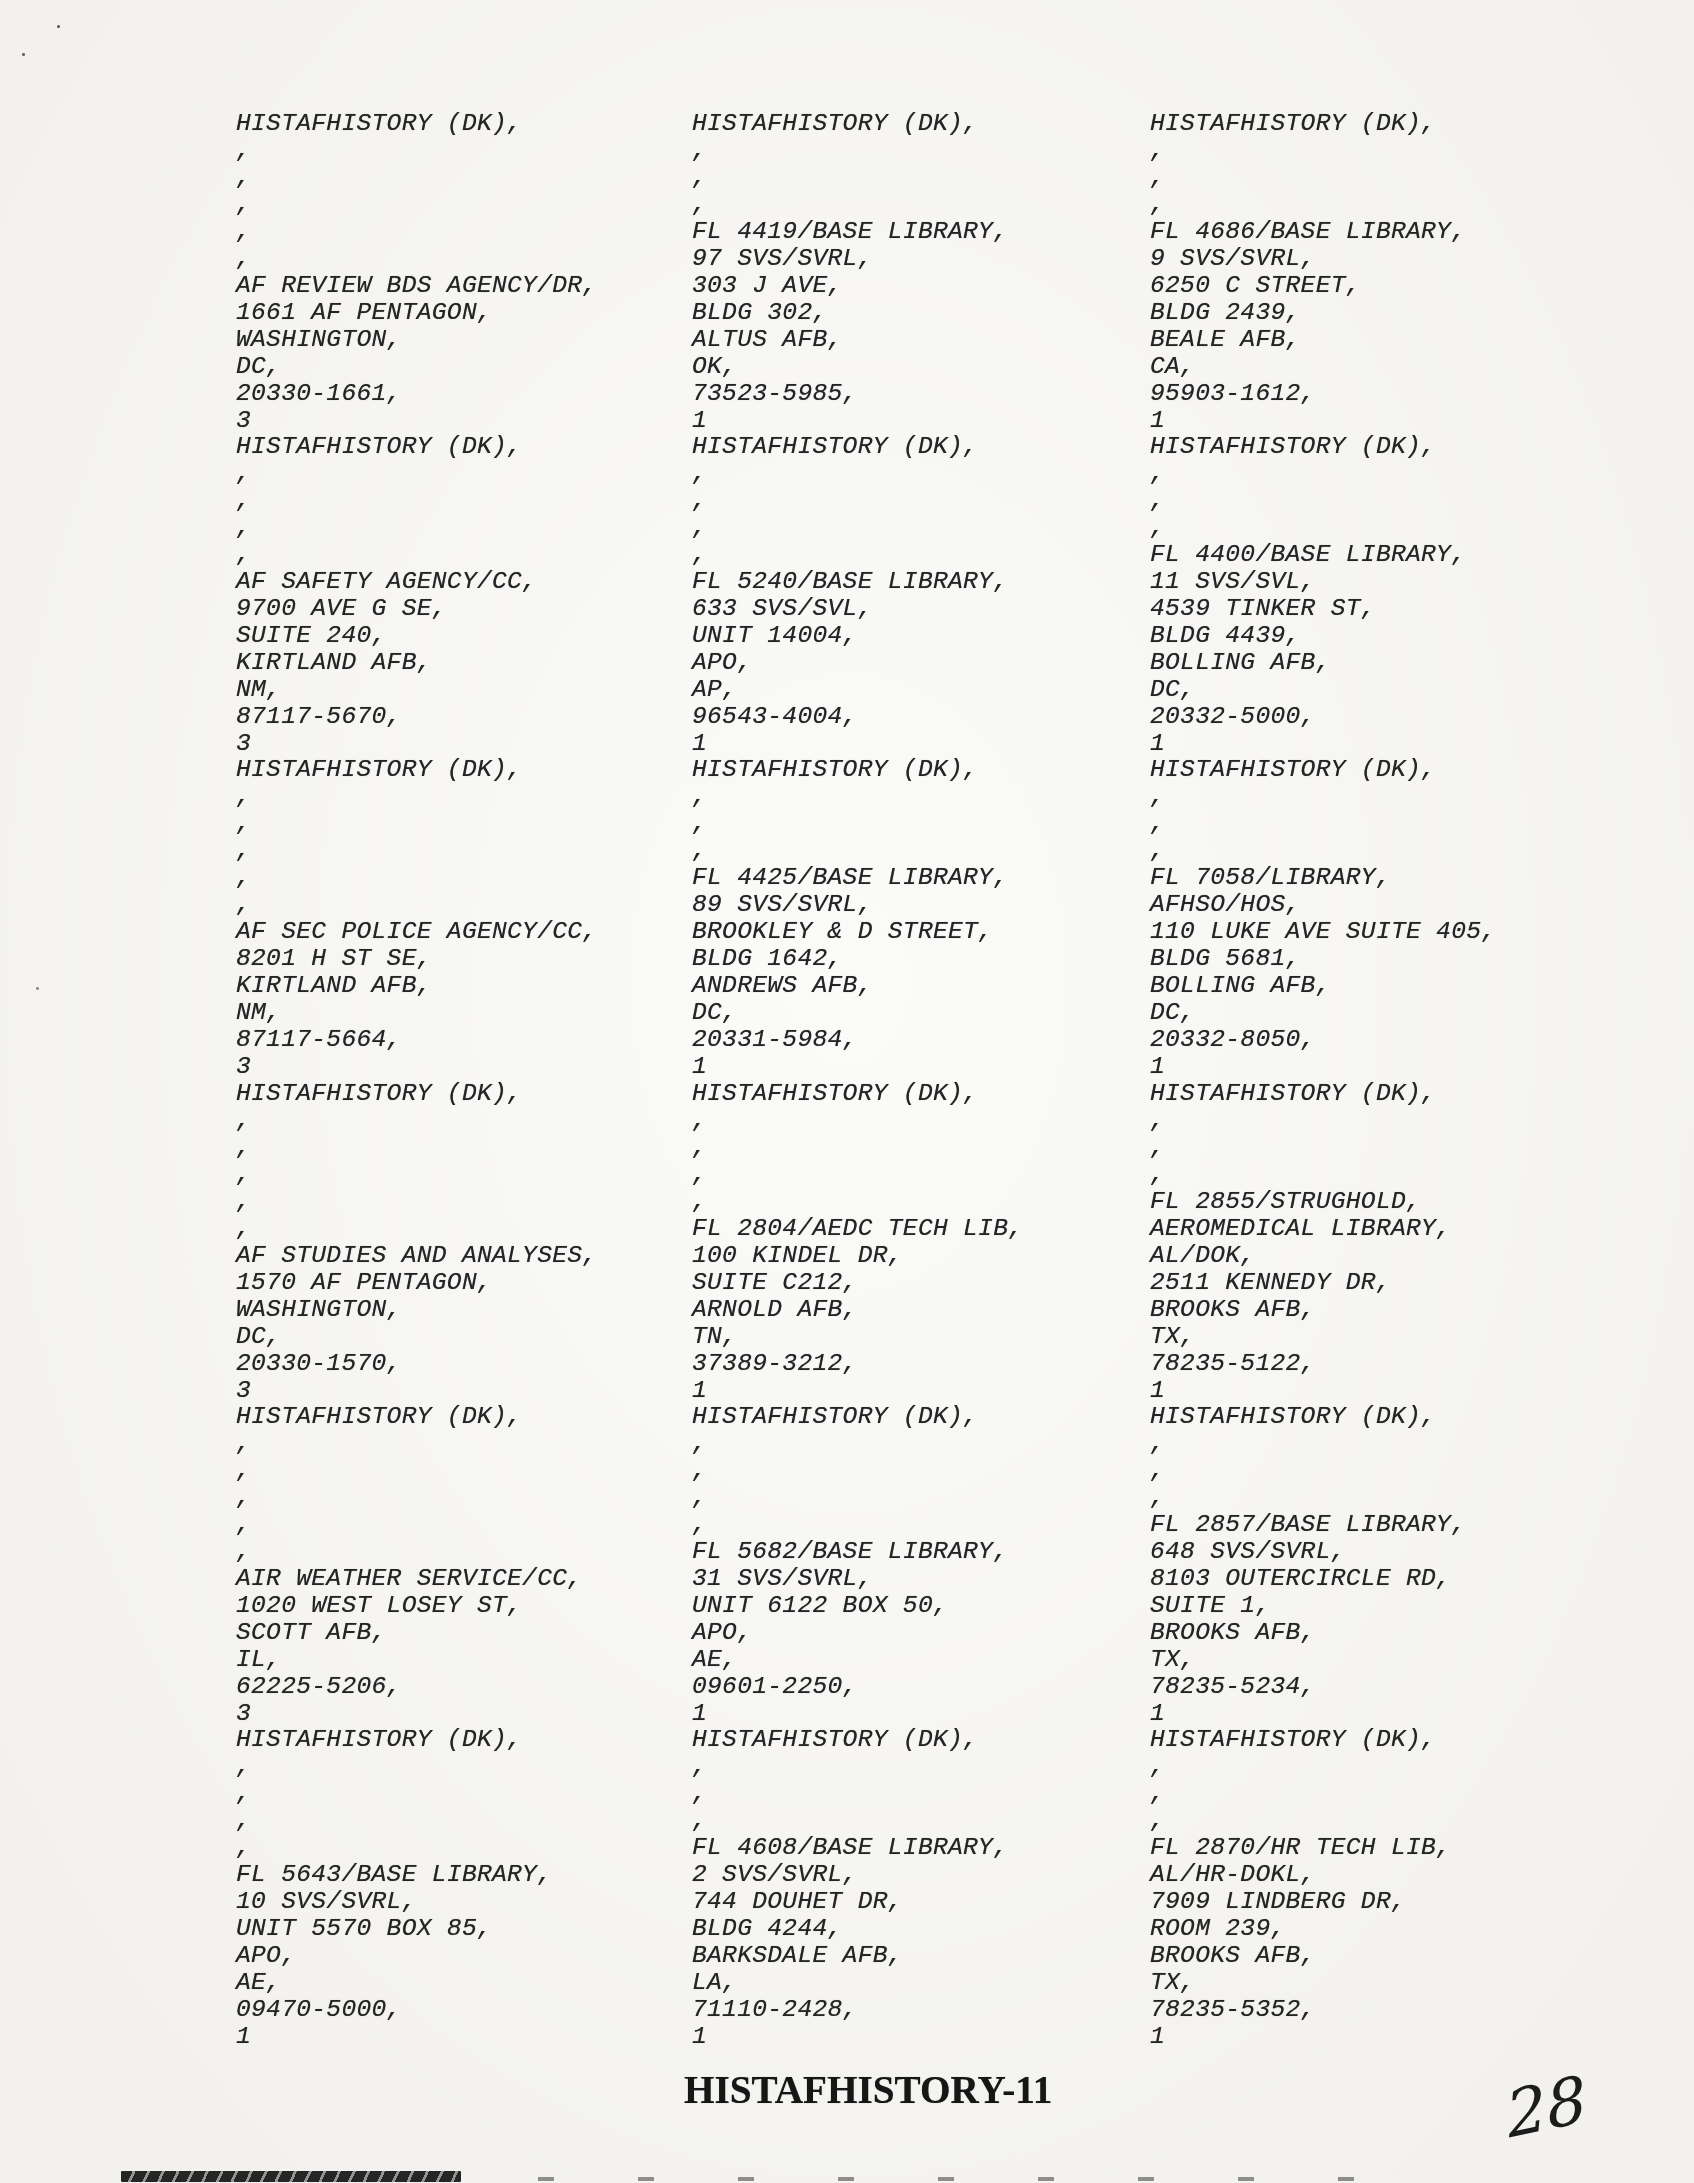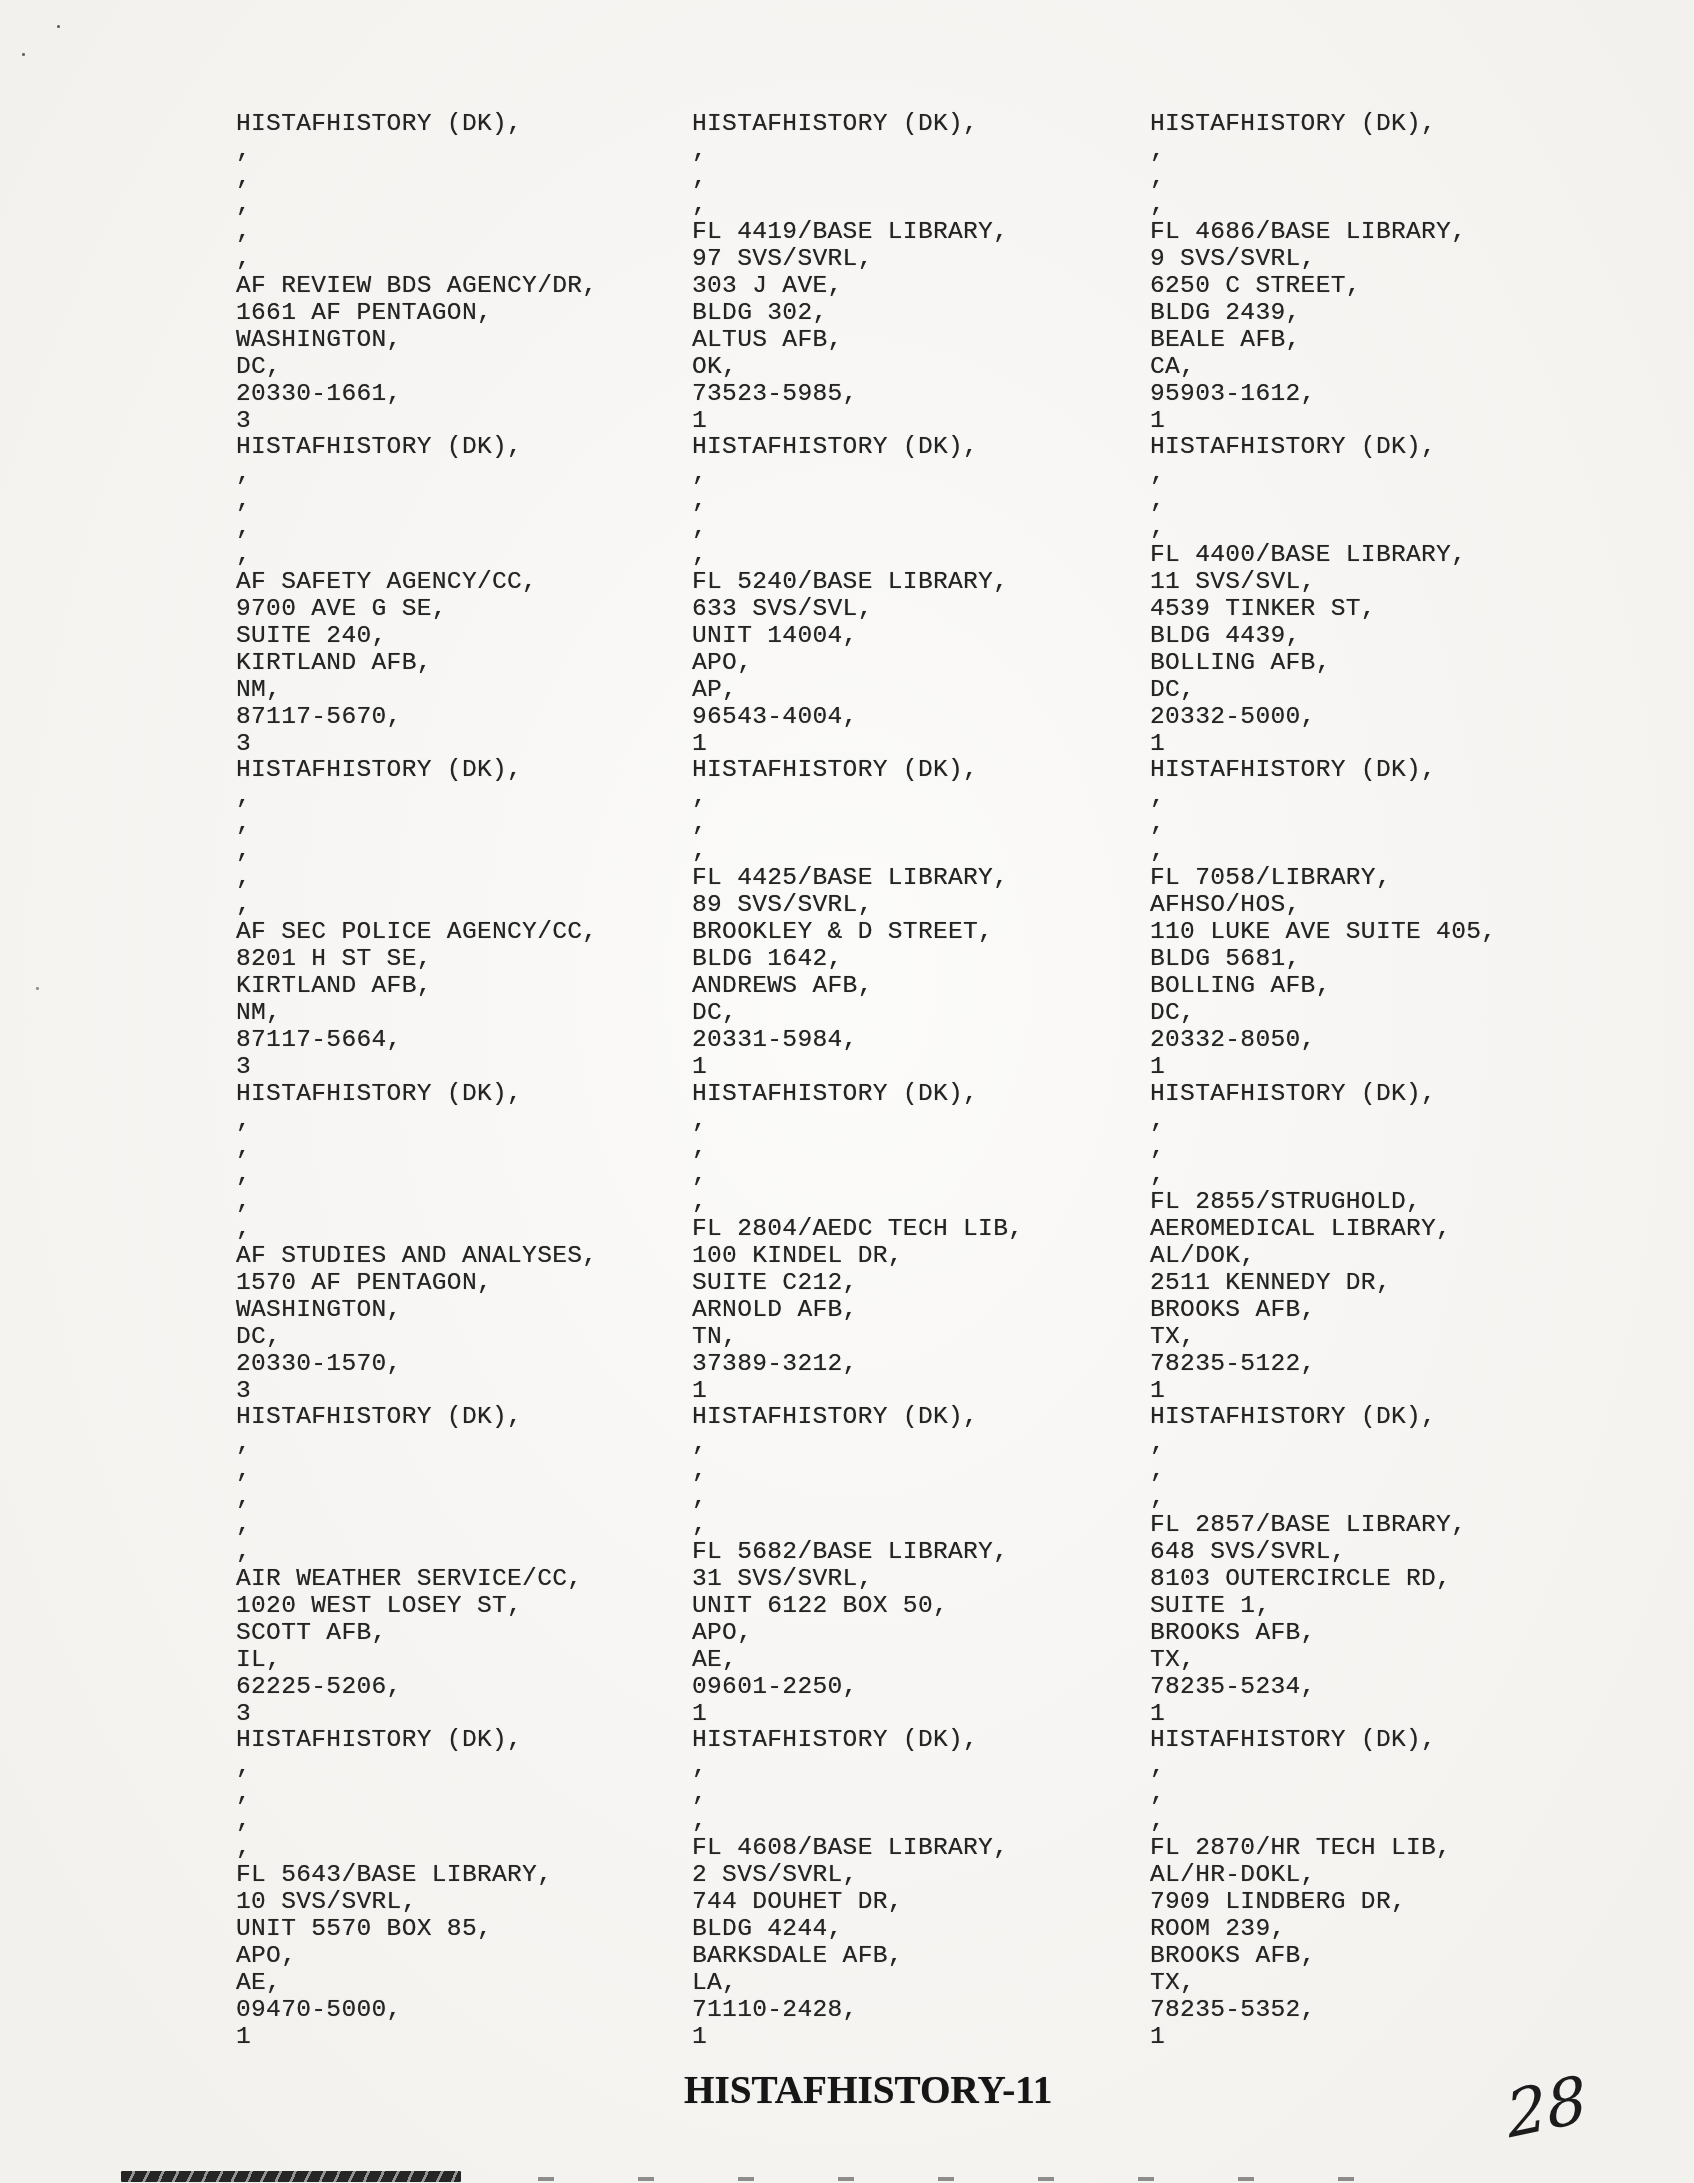--- a/index.html
+++ b/index.html
@@ -17,20 +17,21 @@
     overflow:hidden;
   }
   .block {
     position:absolute;
     font-size:24.6px;
     line-height:27px;
     color:#242424;
     white-space:pre;
     text-shadow:0 0 0.7px rgba(30,30,30,0.55);
     letter-spacing:0.3px;
+    font-style:italic;
   }
   .line { height:27px; }
   .footer {
     position:absolute;
     top:2066px; left:684px;
     font-family:"Liberation Serif", serif;
     font-weight:700;
     font-size:40px;
     color:#161616;
     letter-spacing:0px;

